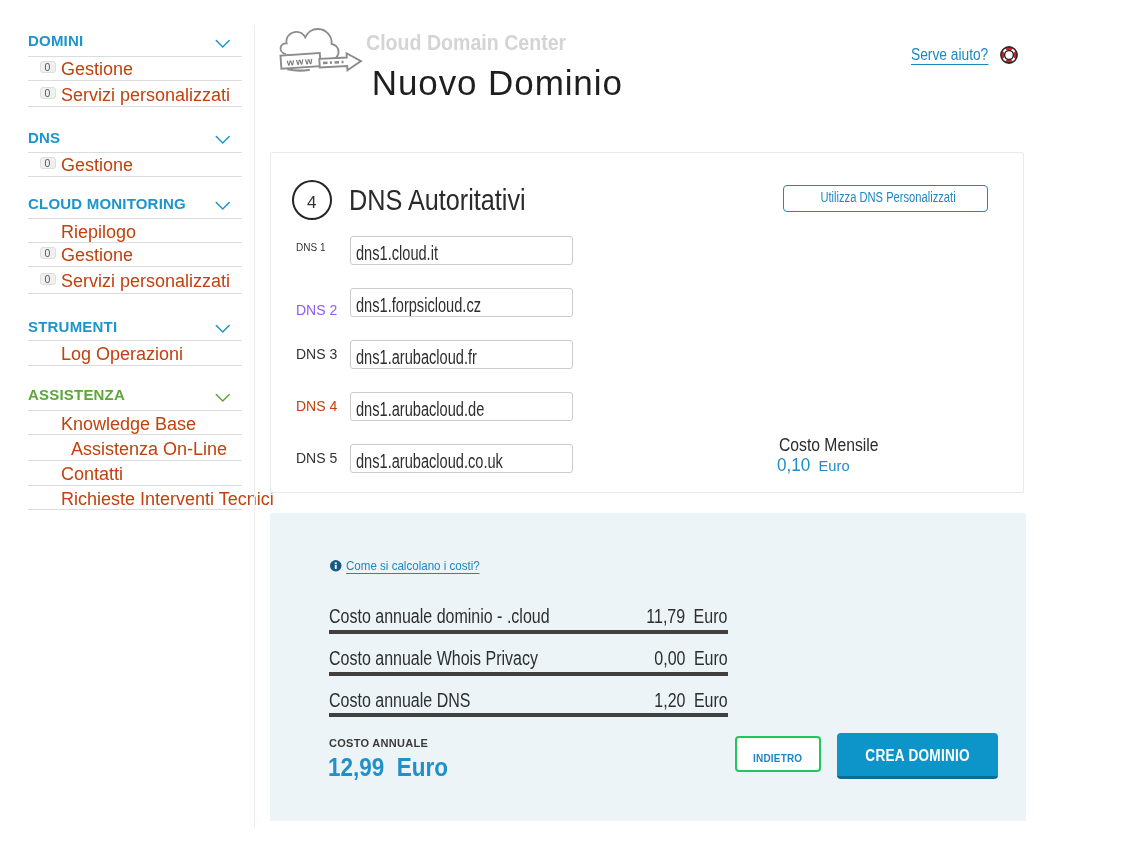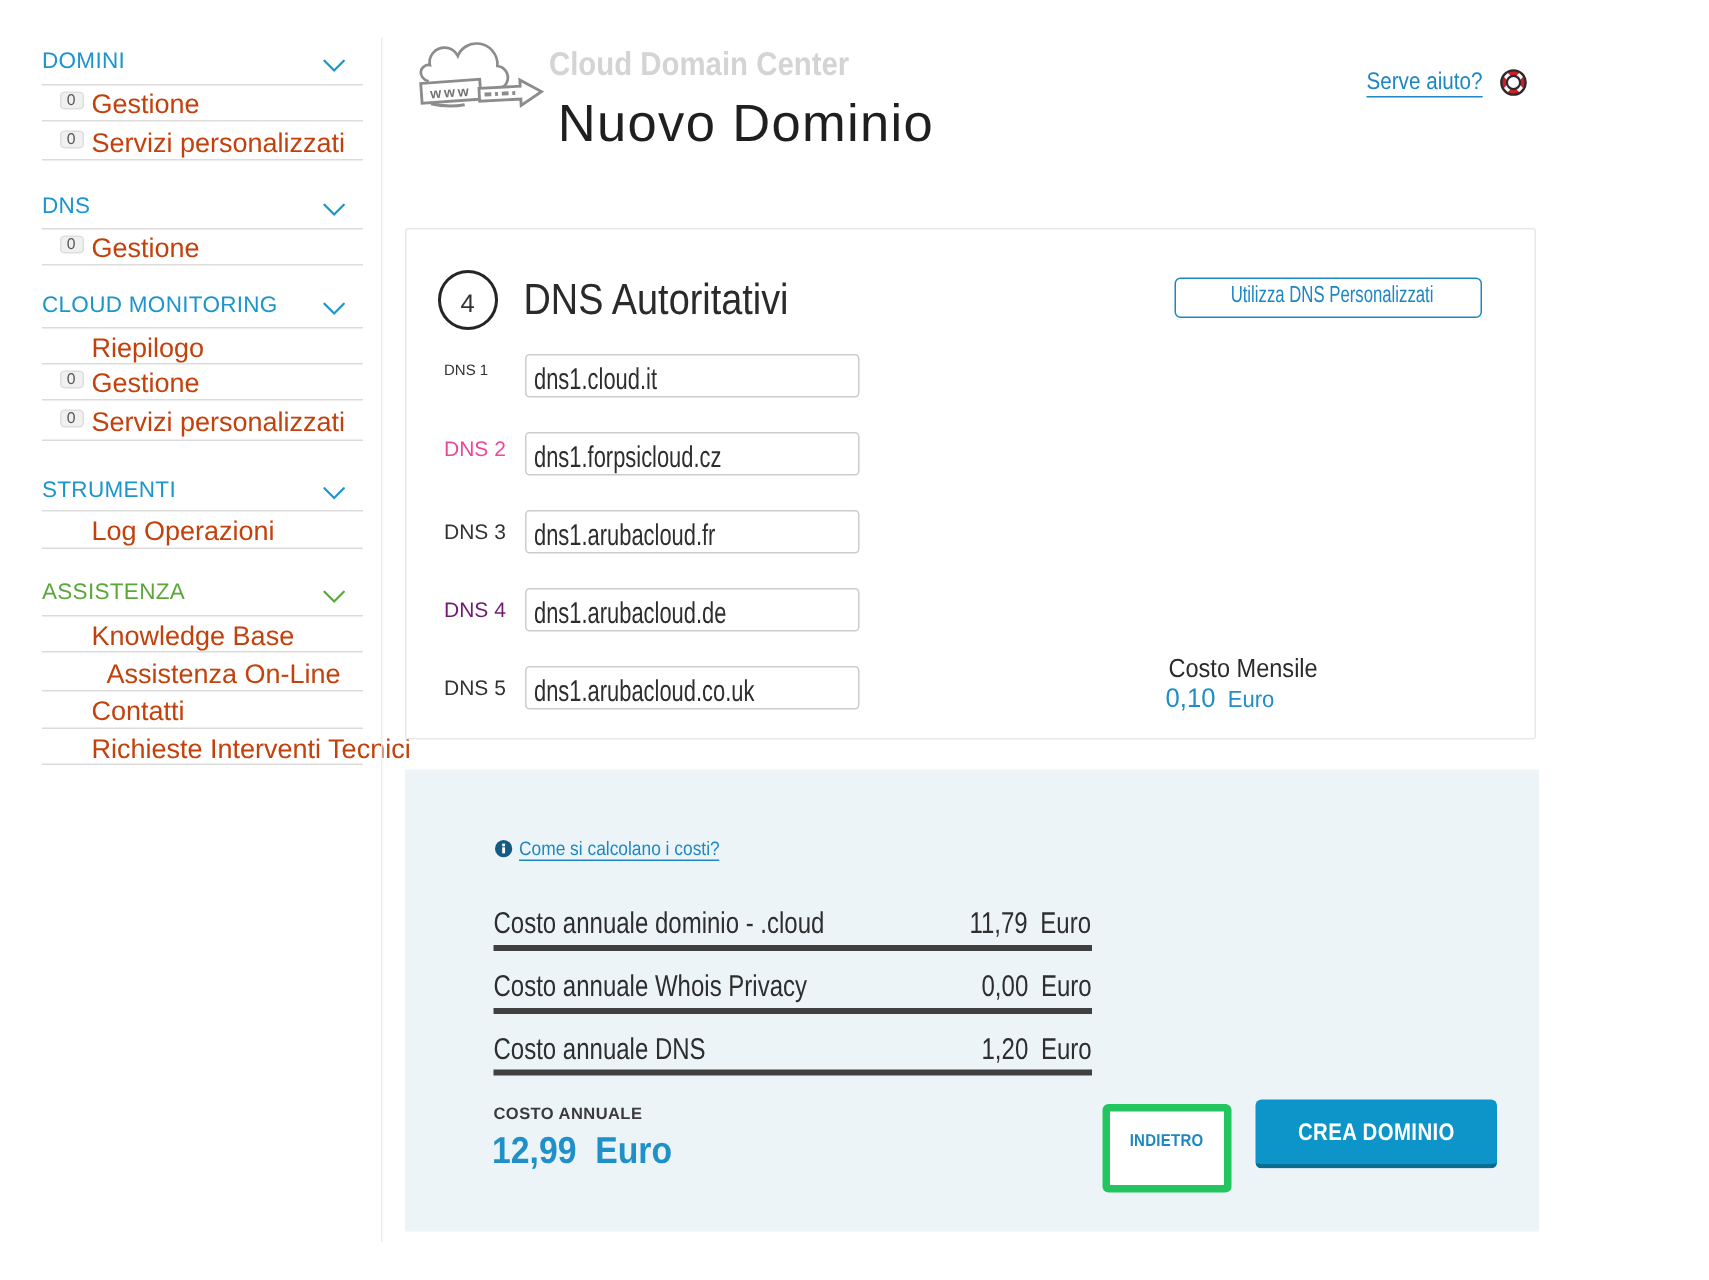--- a/index.html
+++ b/index.html
@@ -1,19 +1,19 @@
 <!DOCTYPE html>
 <html><head>
 <meta charset="utf-8">
 <style>
 * { margin:0; padding:0; box-sizing:border-box; }
 html,body { width:1139px; height:853px; background:#fff; font-family:"Liberation Sans", sans-serif; overflow:hidden; position:relative; }
 .a { position:absolute; }
 .sep { position:absolute; left:28px; width:213.5px; height:1px; background:#dcdcdc; }
-.sh { position:absolute; left:28px; font-size:15px; font-weight:normal; color:#1b95cd; line-height:1; letter-spacing:.2px; white-space:pre; }
+.sh { position:absolute; left:28px; font-size:15px; font-weight:bold; color:#1b95cd; line-height:1; letter-spacing:.2px; white-space:pre; }
 .it { position:absolute; left:61px; font-size:18px; color:#c2410c; line-height:1; white-space:pre; }
 .bdg { position:absolute; left:39.5px; width:16px; height:12px; background:#f0f0f0; border:1px solid #dedede; border-radius:3px; font-size:10.5px; line-height:10px; text-align:center; color:#575757; }
 .chv { position:absolute; left:214.5px; }
 </style>
 </head>
 <body>
 
 <div class="sh" style="top:33.2px;">DOMINI</div>
 <svg class="chv" style="top:39px;" width="15.5" height="10" viewBox="0 0 15.5 10">
     <path d="M1.3 1.5 L7.75 8 L14.2 1.5" fill="none" stroke="#1b95cd" stroke-width="1.5" stroke-linecap="round"></path>
@@ -103,23 +103,23 @@
 </div>
 
 <div class="a" style="left:269.6px; top:151.6px; width:754.7px; height:341px; background:#fff; border:1px solid #e9e9e9; border-radius:2px;"></div>
 <div class="a" style="left:291.5px; top:180px; width:40.5px; height:40px; border:2.2px solid #252525; border-radius:50%; font-size:17px; color:#333; text-align:center; line-height:41px;">4</div>
 <div class="a" style="left:348.8px; top:186px; font-size:29px; color:#2a2a2a; line-height:1; transform:scaleX(.87); transform-origin:0 0; white-space:pre;">DNS Autoritativi</div>
 <div class="a" style="left:783px; top:184.5px; width:205px; height:27.5px; border:1px solid #1d87c2; border-radius:4px; background:#fff;">
   <div style="width:100%; text-align:center; font-size:15.5px; color:#1d87c2; line-height:22px; transform:scaleX(.72); padding-left:7px;">Utilizza DNS Personalizzati</div>
 </div>
 
 <div class="a" style="left:296px; top:242.9px; font-size:10px; color:#333; line-height:1; white-space:pre;">DNS 1</div>
-<div class="a" style="left:296px; top:292px; font-size:14px; color:#ec4899; line-height:1; white-space:pre;">DNS 2</div>
+<div class="a" style="left:296px; top:303px; font-size:14px; color:#8b5cf6; line-height:1; white-space:pre;">DNS 2</div>
 <div class="a" style="left:296px; top:346.9px; font-size:14px; color:#333; line-height:1; white-space:pre;">DNS 3</div>
-<div class="a" style="left:296px; top:398.9px; font-size:14px; color:#701a75; line-height:1; white-space:pre;">DNS 4</div>
+<div class="a" style="left:296px; top:398.9px; font-size:14px; color:#c2410c; line-height:1; white-space:pre;">DNS 4</div>
 <div class="a" style="left:296px; top:450.9px; font-size:14px; color:#333; line-height:1; white-space:pre;">DNS 5</div>
 
 <div class="a inpt" style="top:236.4px;"><span>dns1.cloud.it</span></div>
 <div class="a inpt" style="top:288.4px;"><span>dns1.forpsicloud.cz</span></div>
 <div class="a inpt" style="top:340.4px;"><span>dns1.arubacloud.fr</span></div>
 <div class="a inpt" style="top:392.4px;"><span>dns1.arubacloud.de</span></div>
 <div class="a inpt" style="top:444.4px;"><span>dns1.arubacloud.co.uk</span></div>
 <style>
 .inpt { left:349.5px; width:223px; height:29.1px; border:1px solid #cccccc; border-radius:3px; background:#fff; overflow:hidden; }
 .inpt span { display:inline-block; margin-left:5.5px; font-size:20px; color:#2e2e2e; line-height:32px; transform:scaleX(.73); transform-origin:0 50%; white-space:pre; }
@@ -150,18 +150,18 @@
   </div>
 <style>
 .crow { left:329px; width:398.6px; border-bottom:4px solid #404040; font-size:20px; color:#2e2e2e; }
 .crow .cl { position:absolute; left:0; top:0; line-height:1; transform:scaleX(.8); transform-origin:0 0; white-space:pre; }
 .crow .cr { position:absolute; right:0; top:0; line-height:1; transform:scaleX(.8); transform-origin:100% 0; white-space:pre; }
 </style>
 
 <div class="a" style="left:329px; top:738.3px; font-size:11px; font-weight:bold; color:#3a3a3a; line-height:1; letter-spacing:.3px; white-space:pre;">COSTO ANNUALE</div>
 <div class="a" style="left:328px; top:755.2px; font-size:25px; font-weight:600; color:#2090c9; line-height:1; transform:scaleX(.90); transform-origin:0 0; white-space:pre;">12,99&nbsp; Euro</div>
 
-<div class="a" style="left:735.2px; top:736px; width:85.4px; height:59px; background:#fff; border:5px solid #22c55e; border-radius:4px;">
+<div class="a" style="left:735.2px; top:736px; width:85.4px; height:36px; background:#fff; border:2px solid #22c55e; border-radius:4px;">
   <div style="width:100%; text-align:center; font-size:11.5px; font-weight:bold; color:#1d87c2; line-height:40px; transform:scaleX(.87); letter-spacing:.2px;">INDIETRO</div>
 </div>
 <div class="a" style="left:837.3px; top:733.4px; width:161.2px; height:45.3px; background:#0d94c8; border-bottom:3px solid #0a6b93; border-radius:4px;">
   <div style="width:100%; text-align:center; font-size:16px; font-weight:bold; color:#fff; line-height:46px; transform:scaleX(.85); letter-spacing:.3px;">CREA DOMINIO</div>
 </div>
 
 </body></html>

